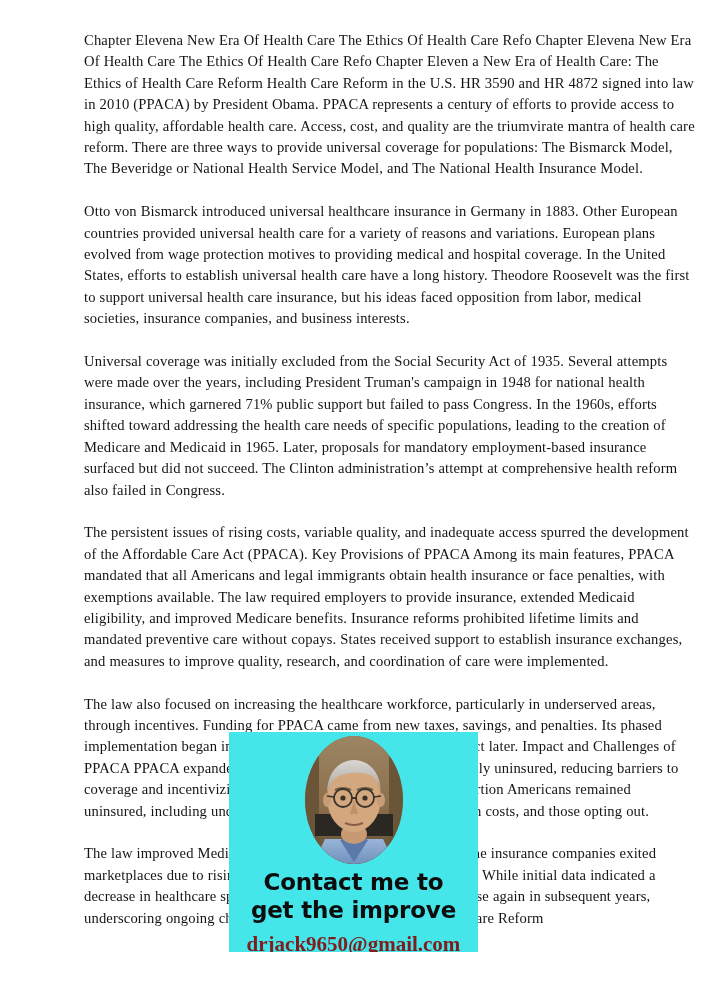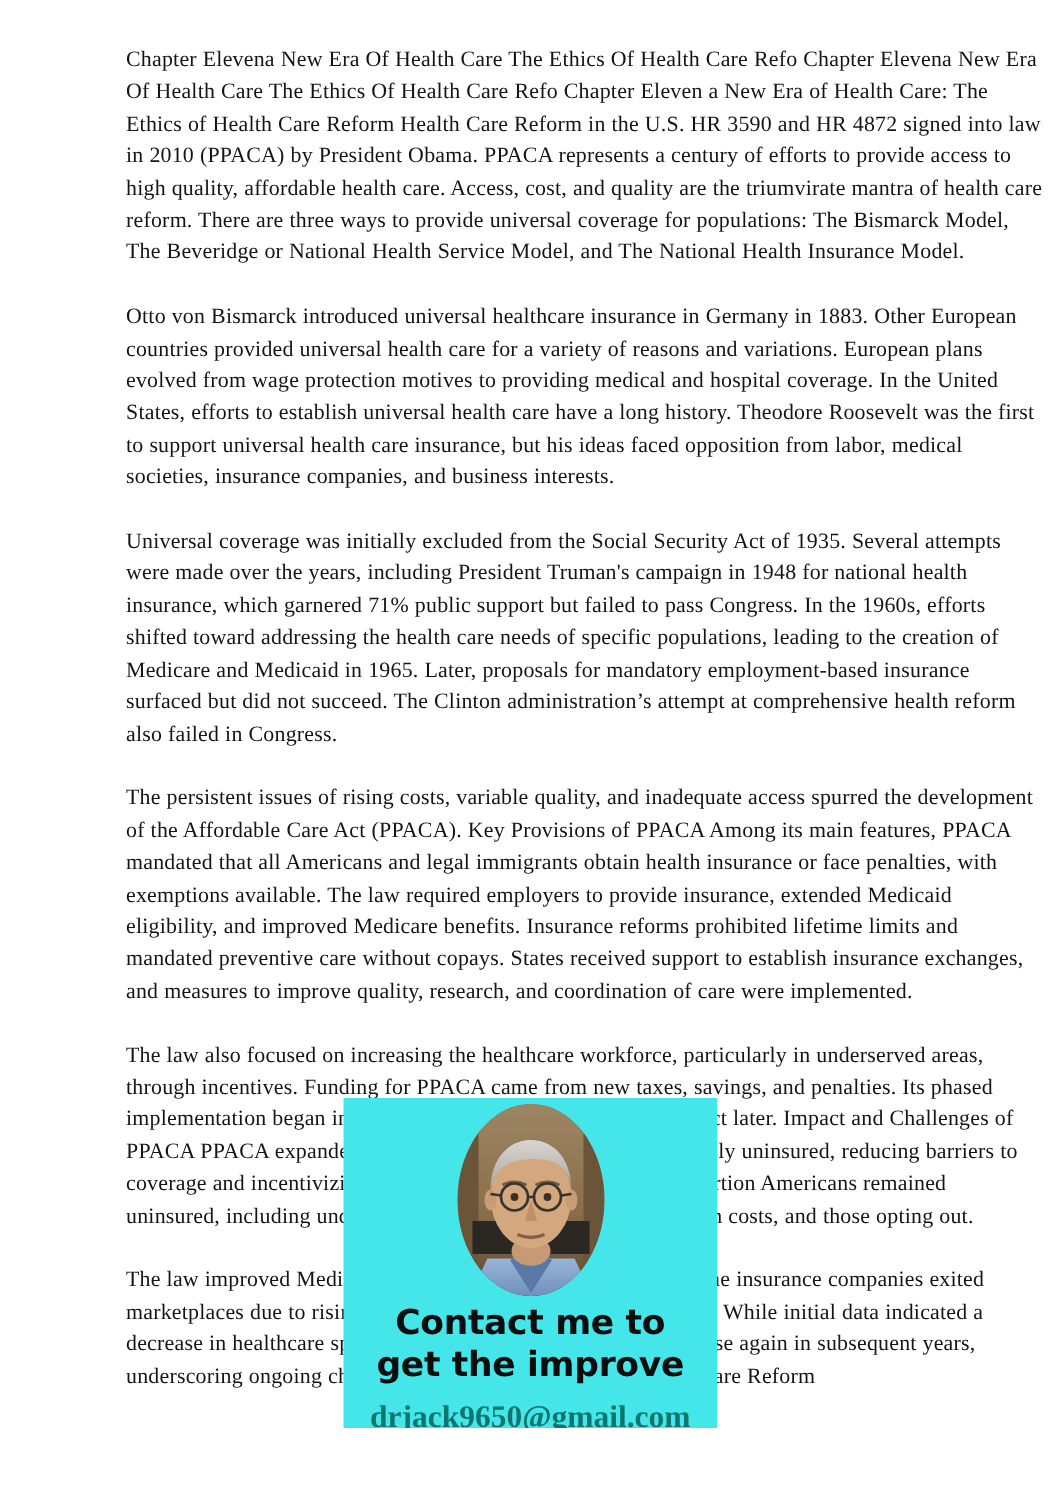--- a/index.html
+++ b/index.html
@@ -90,21 +90,21 @@
     padding: 0 4px;
     box-sizing: border-box;
   }
 
   #contact-email {
     margin-top: 8px;
     font-family: "Liberation Serif", "DejaVu Serif", serif;
     font-weight: bold;
     font-size: 21px;
     line-height: 24px;
-    color: #0f766e;
+    color: #7f1d1d;
     text-align: center;
     width: 100%;
   }
 </style>
 </head>
 <body>
 
 <div id="document-page">
 
   <div id="document-body">

